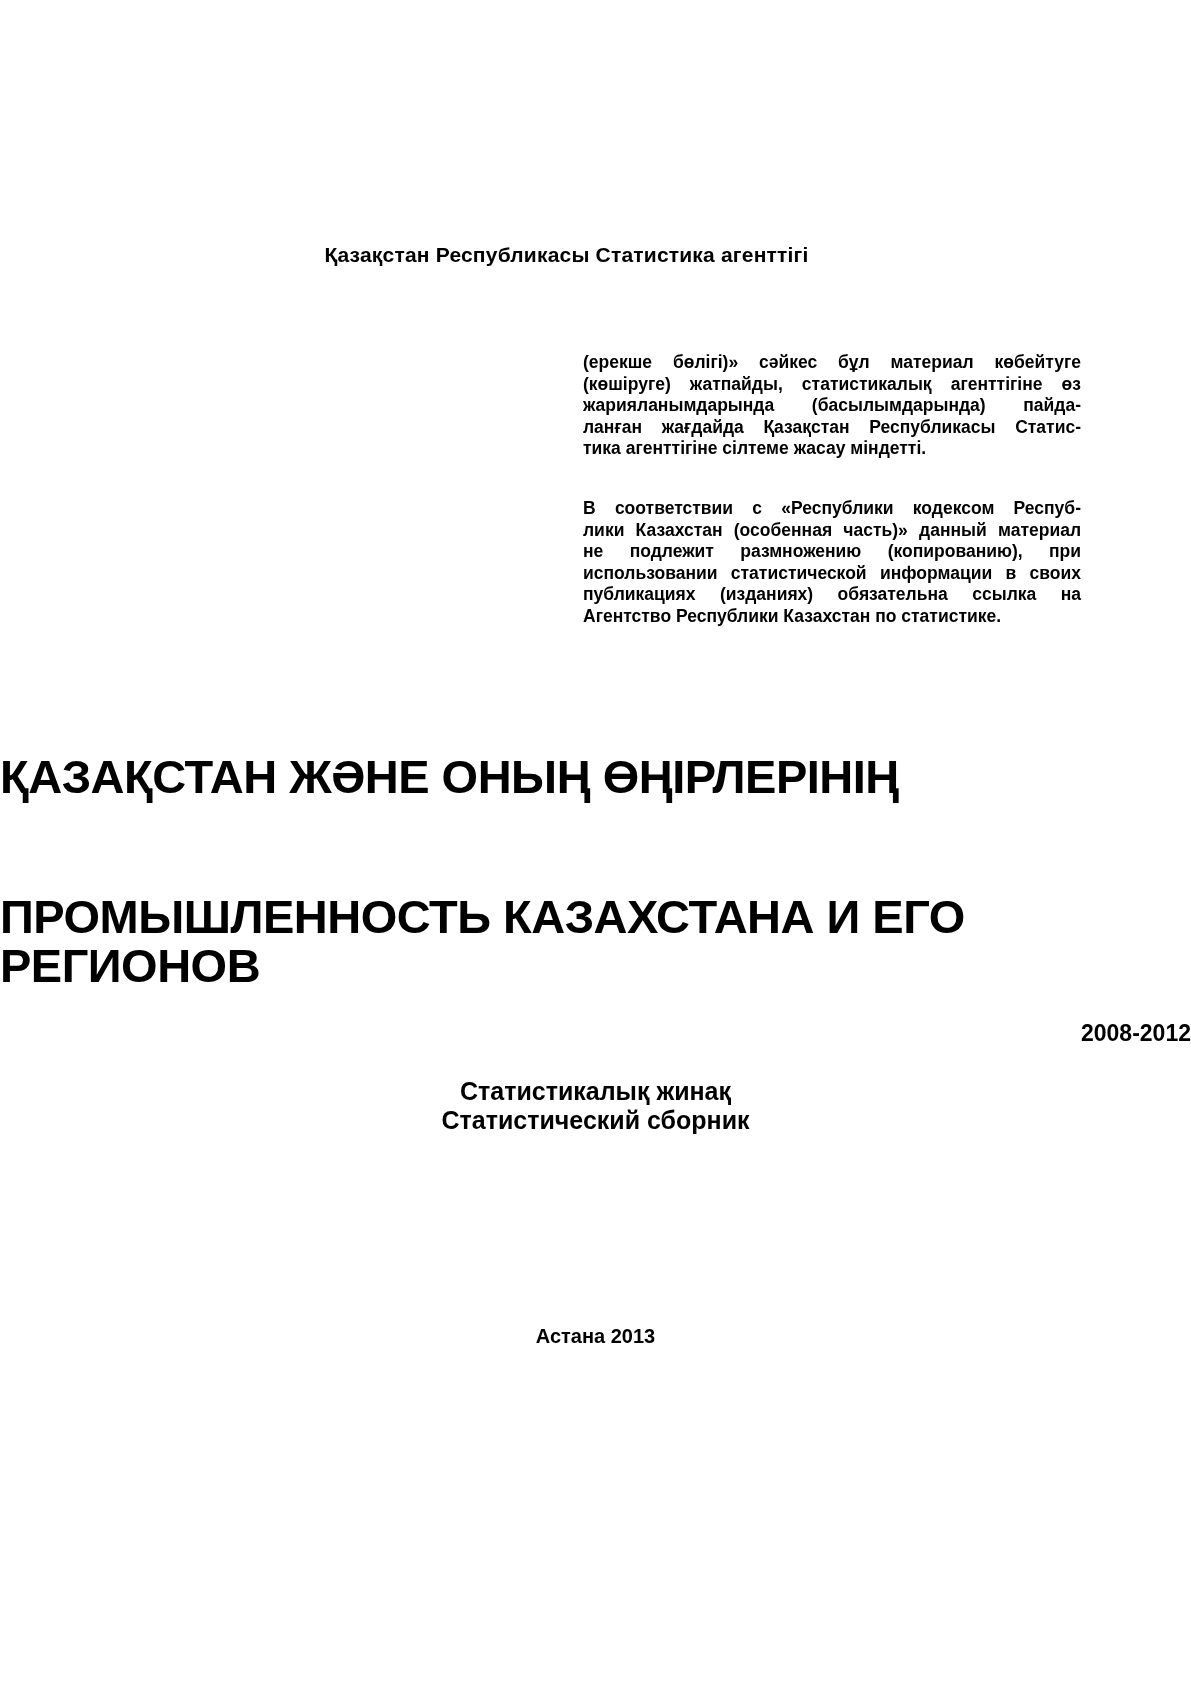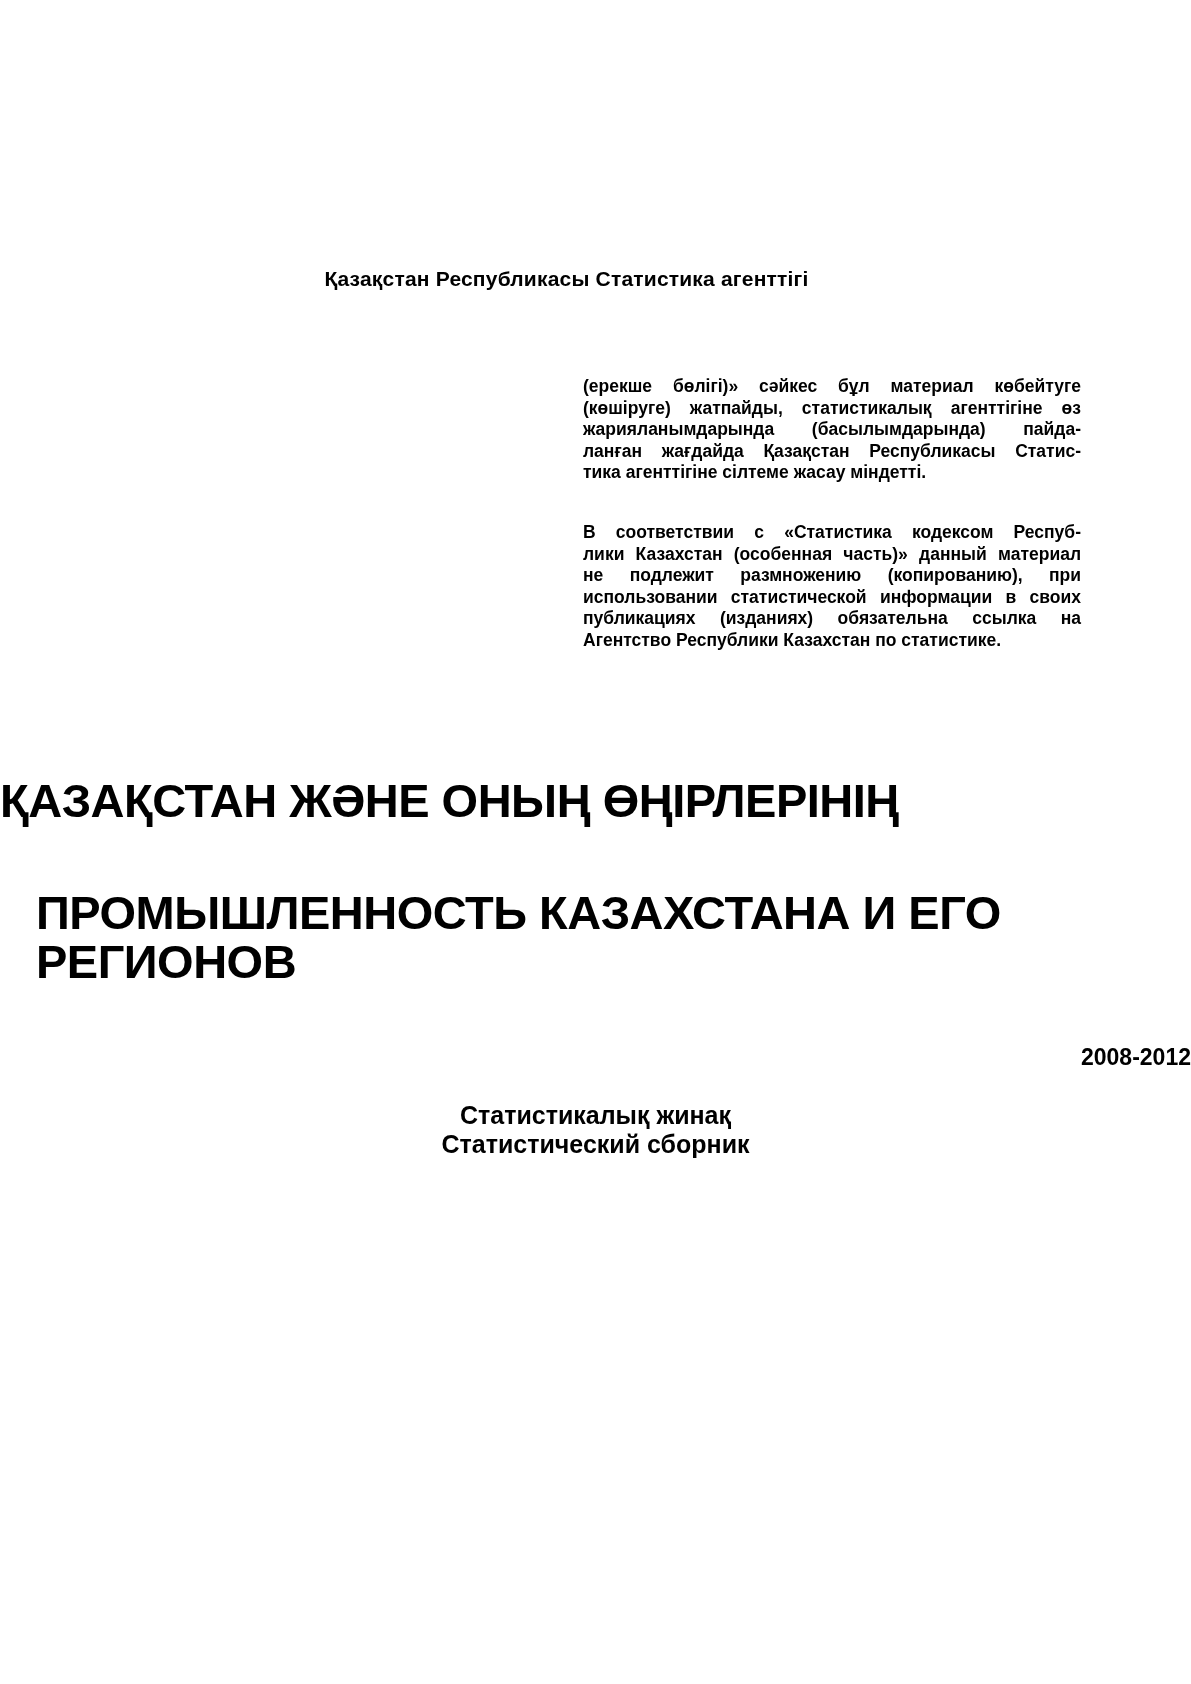--- a/index.html
+++ b/index.html
@@ -10,21 +10,20 @@
     font-family: "Liberation Sans", sans-serif;
     font-weight: bold;
     position: relative;
     overflow: hidden;
   }
   .page {
     position: absolute;
     left: 0; top: 0;
     width: 1191px; height: 1364px;
     background: #ffffff;
-    margin-top: 24px;
   }
   .agency-header {
     position: absolute;
     top: 243px; left: 0;
     width: 1133px;
     text-align: center;
     font-size: 21px;
     letter-spacing: 0.2px;
   }
   .notice {
@@ -47,21 +46,21 @@
   .main-title {
     position: absolute;
     left: 0;
     width: 1191px;
     text-align: left;
     font-size: 47px;
     line-height: 49px;
     letter-spacing: -0.5px;
   }
   .title-kk { top: 752px; }
-  .title-ru { top: 864px; padding-left: 36px; }
+  .title-ru { top: 892px; }
   .period {
     position: absolute;
     top: 1020px; left: 0;
     width: 1191px;
     text-align: right;
     font-size: 23px;
   }
   .subtitle {
     position: absolute;
     top: 1077px; left: 0;
@@ -87,21 +86,21 @@
 
   <div class="notice notice-kk">
     <div class="notice-line">(ерекше бөлігі)» сәйкес бұл материал көбейтуге</div>
     <div class="notice-line">(көшіруге) жатпайды, статистикалық агенттігіне өз</div>
     <div class="notice-line">жарияланымдарында (басылымдарында) пайда-</div>
     <div class="notice-line">ланған жағдайда Қазақстан Республикасы Статис-</div>
     <div class="notice-line last">тика агенттігіне сілтеме жасау міндетті.</div>
   </div>
 
   <div class="notice notice-ru">
-    <div class="notice-line">В соответствии с «Статистика кодексом Респуб-</div>
+    <div class="notice-line">В соответствии с «Республики кодексом Респуб-</div>
     <div class="notice-line">лики Казахстан (особенная часть)» данный материал</div>
     <div class="notice-line">не подлежит размножению (копированию), при</div>
     <div class="notice-line">использовании статистической информации в своих</div>
     <div class="notice-line">публикациях (изданиях) обязательна ссылка на</div>
     <div class="notice-line last">Агентство Республики Казахстан по статистике.</div>
   </div>
 
   <div class="main-title title-kk">
     <div>ҚАЗАҚСТАН ЖӘНЕ ОНЫҢ ӨҢІРЛЕРІНІҢ</div>
   </div>
@@ -111,14 +110,15 @@
     <div>РЕГИОНОВ</div>
   </div>
 
   <div class="period">2008-2012</div>
 
   <div class="subtitle">
     <div>Статистикалық жинақ</div>
     <div>Статистический сборник</div>
   </div>
 
+  <div class="imprint">Астана 2013</div>
 
 </div>
 
 </body></html>

